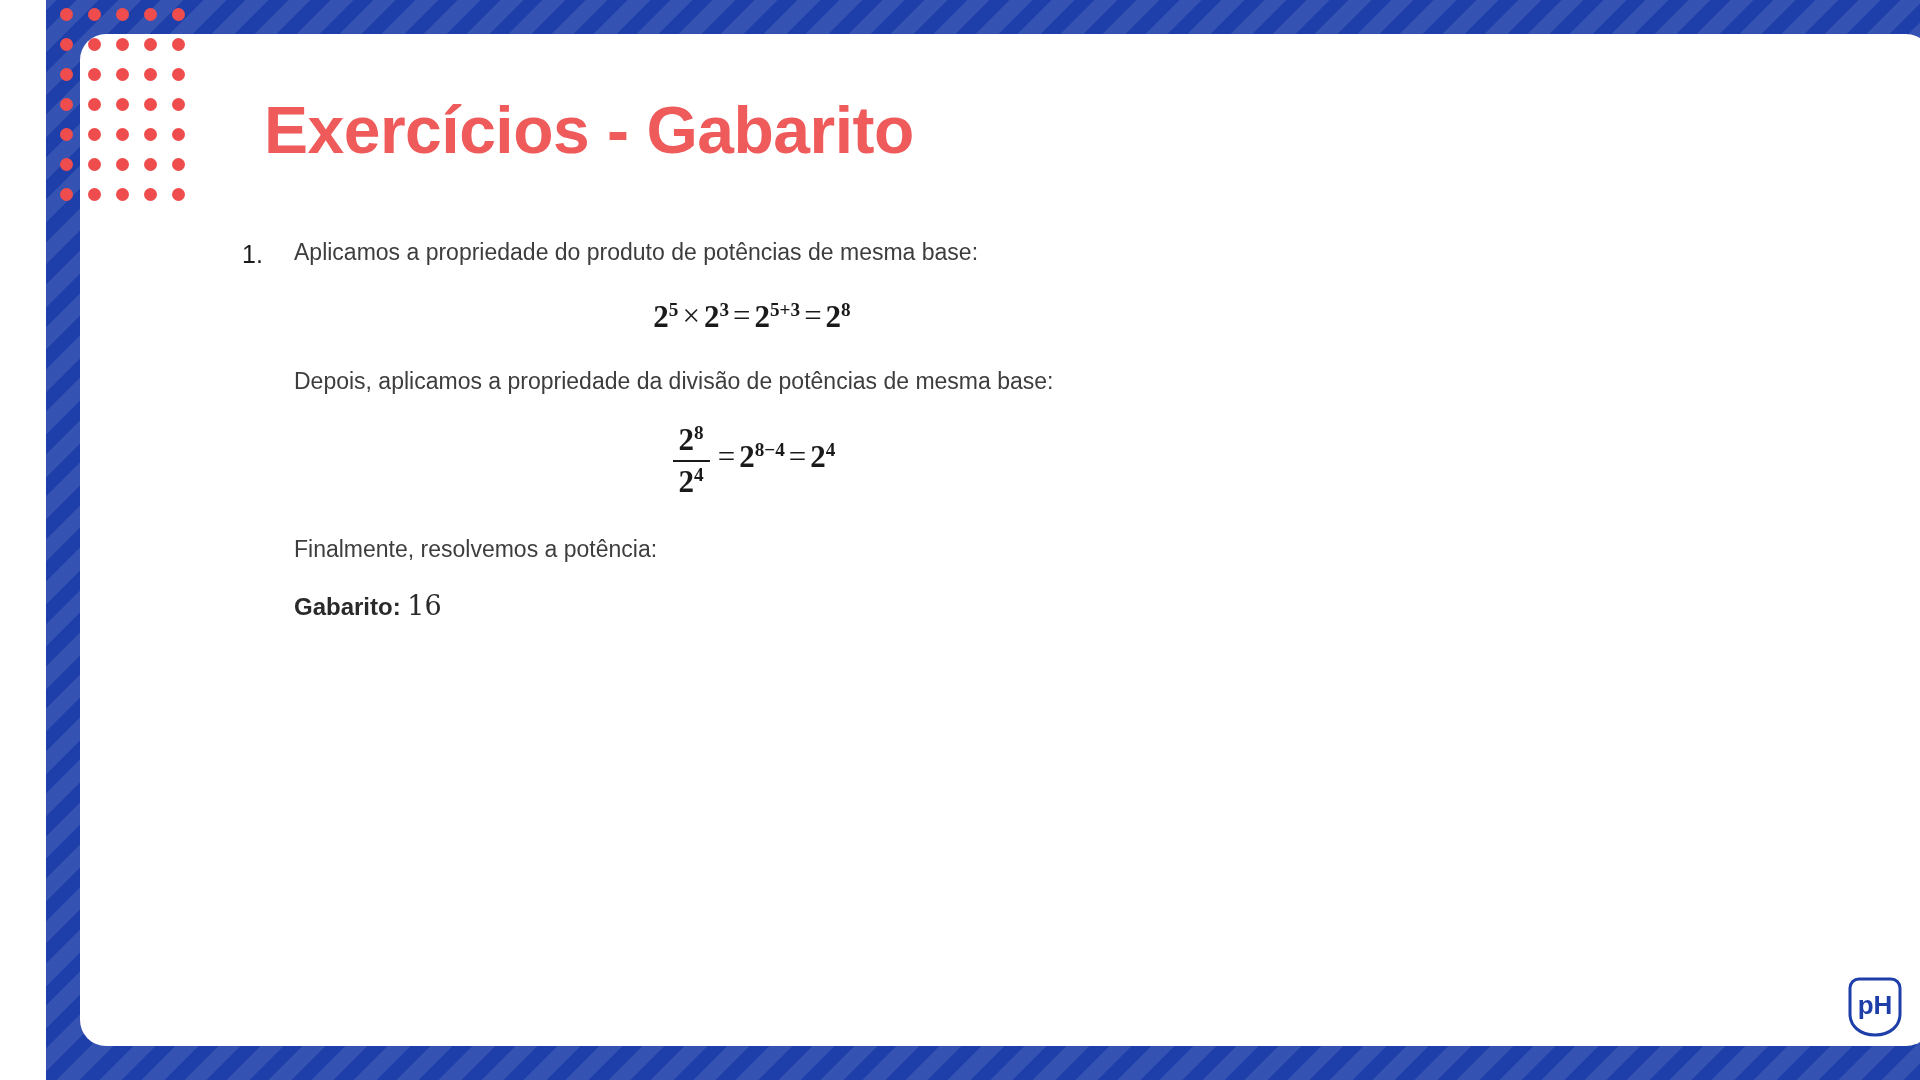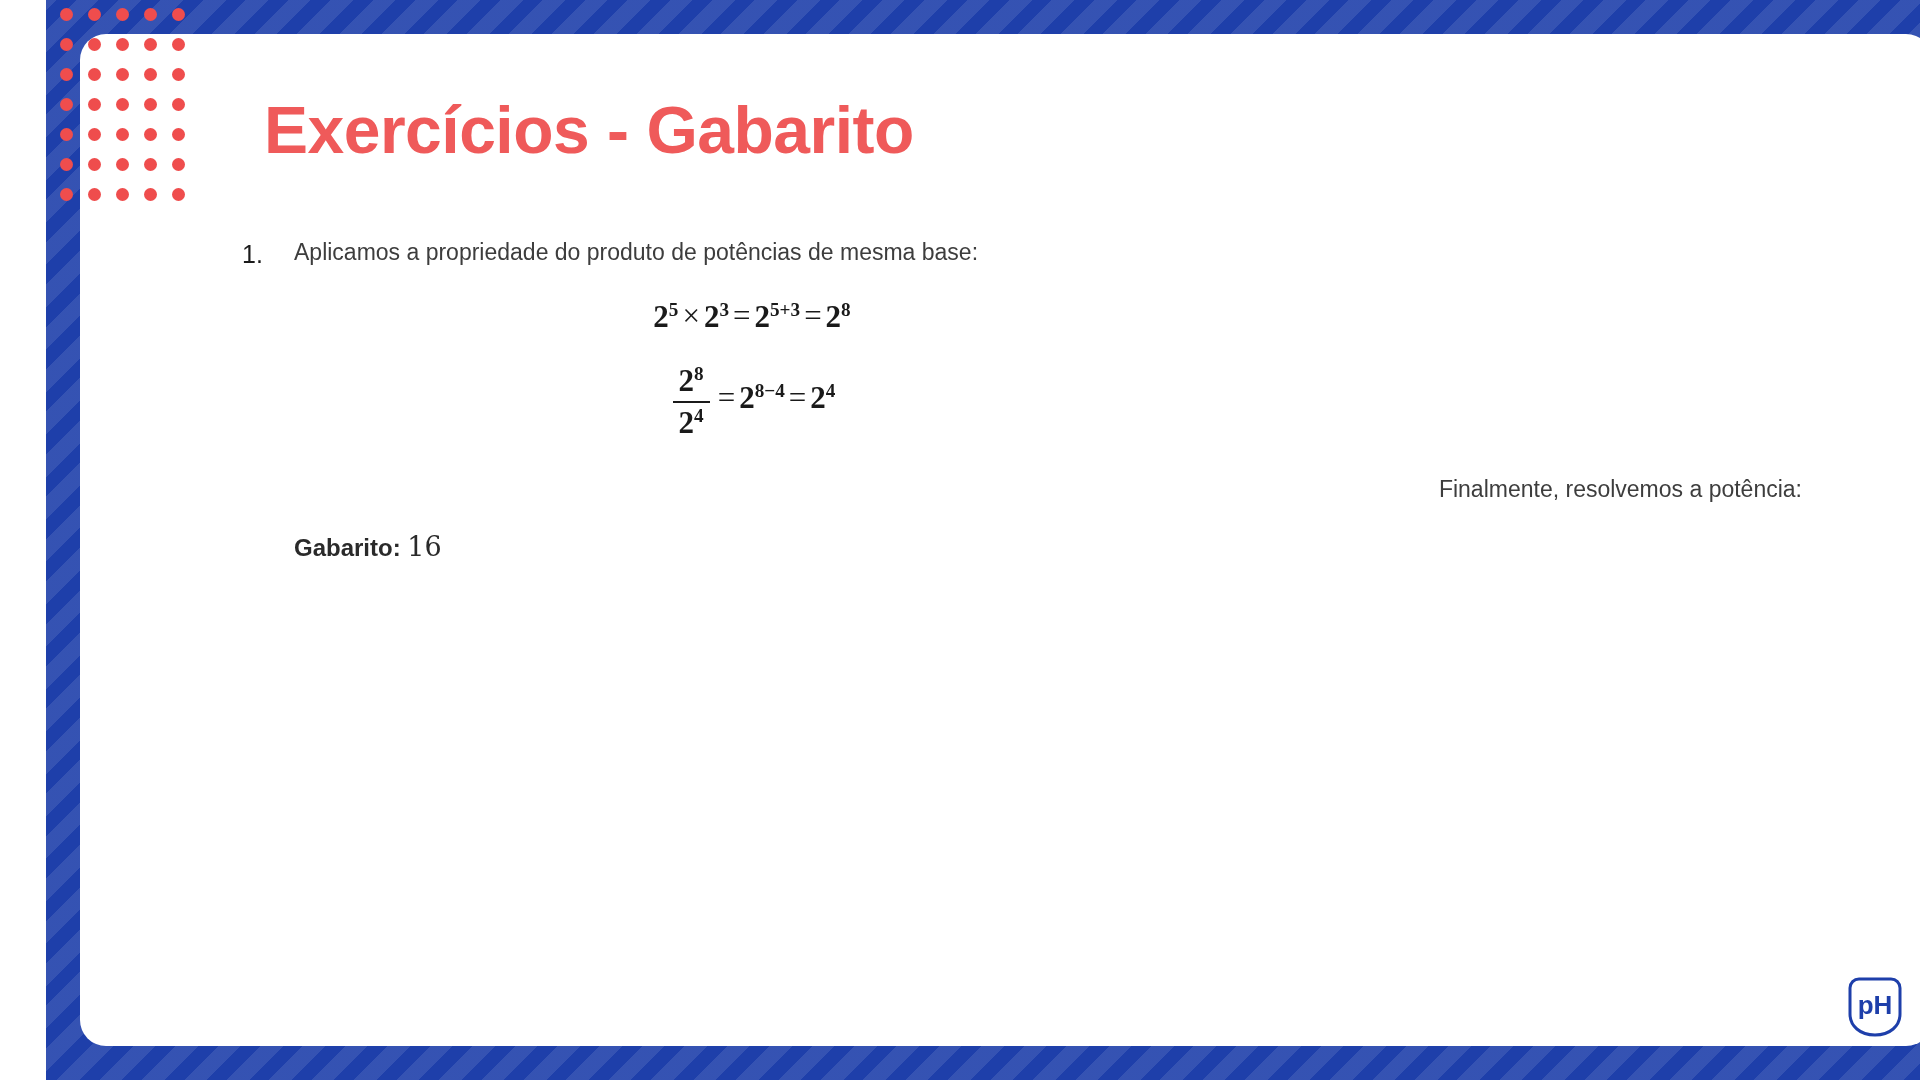--- a/index.html
+++ b/index.html
@@ -87,21 +87,20 @@
     width: 52px;
     flex: 0 0 52px;
     font-size: 25px;
     color: #1a1a1a;
     line-height: 1.45;
   }
   .para {
     font-size: 23px;
     color: #3d3d3d;
     line-height: 1.45;
-    text-align: right;
   }
   .para-indent {
     margin-left: 52px;
   }
 
   .formula {
     text-align: center;
     font-family: Liberation Serif, serif;
     color: #1a1a1a;
     margin-top: 26px;
@@ -228,20 +227,21 @@
     <div class="formula">
       <span class="f-big"><span>2</span><sup>5</sup></span>
       <span class="f-plain">×</span>
       <span class="f-big"><span>2</span><sup>3</sup></span>
       <span class="f-plain">=</span>
       <span class="f-big"><span>2</span><sup>5+3</sup></span>
       <span class="f-plain">=</span>
       <span class="f-big"><span>2</span><sup>8</sup></span>
     </div>
 
+    <div class="para para-indent">Depois, aplicamos a propriedade da divisão de potências de mesma base:</div>
 
     <div class="formula">
       <span class="frac">
         <span class="num"><span>2</span><sup>8</sup></span>
         <span class="den"><span>2</span><sup>4</sup></span>
       </span>
       <span class="f-plain">=</span>
       <span class="f-big"><span>2</span><sup>8−4</sup></span>
       <span class="f-plain">=</span>
       <span class="f-big"><span>2</span><sup>4</sup></span>

